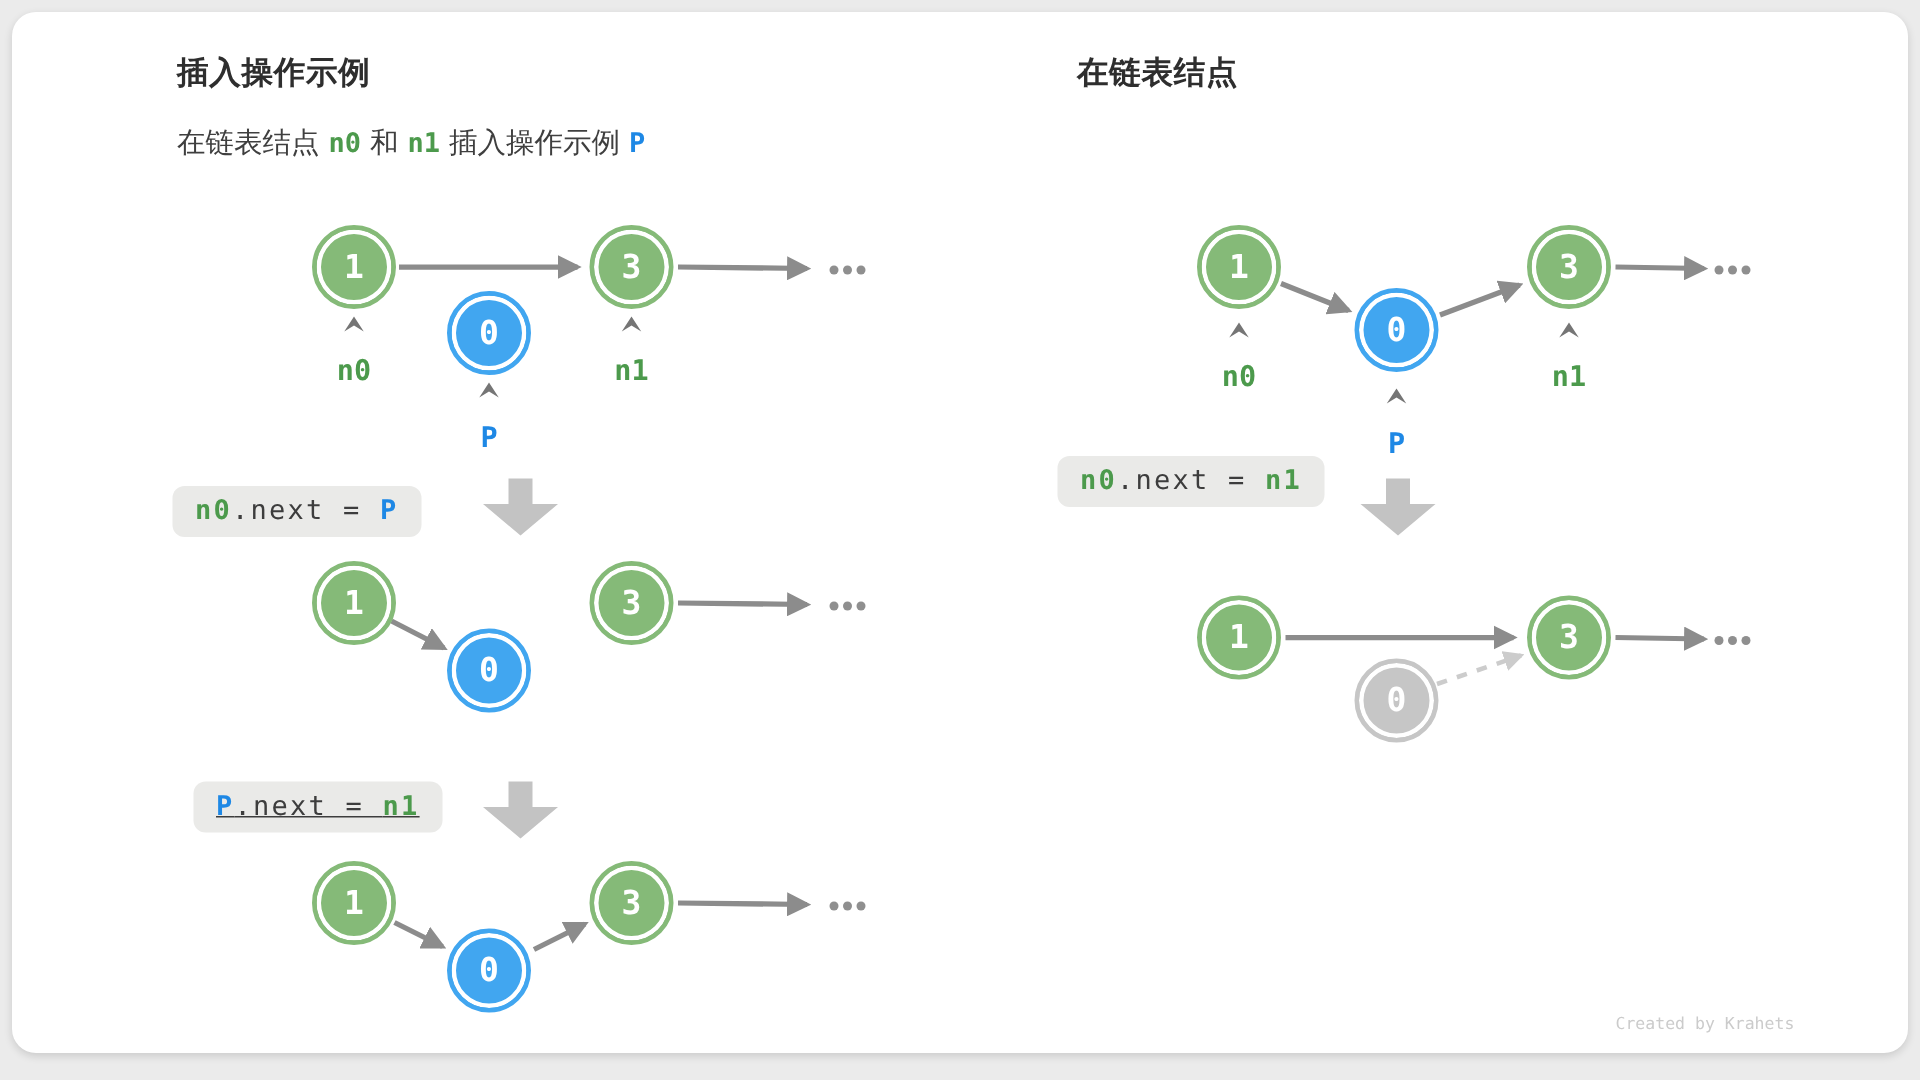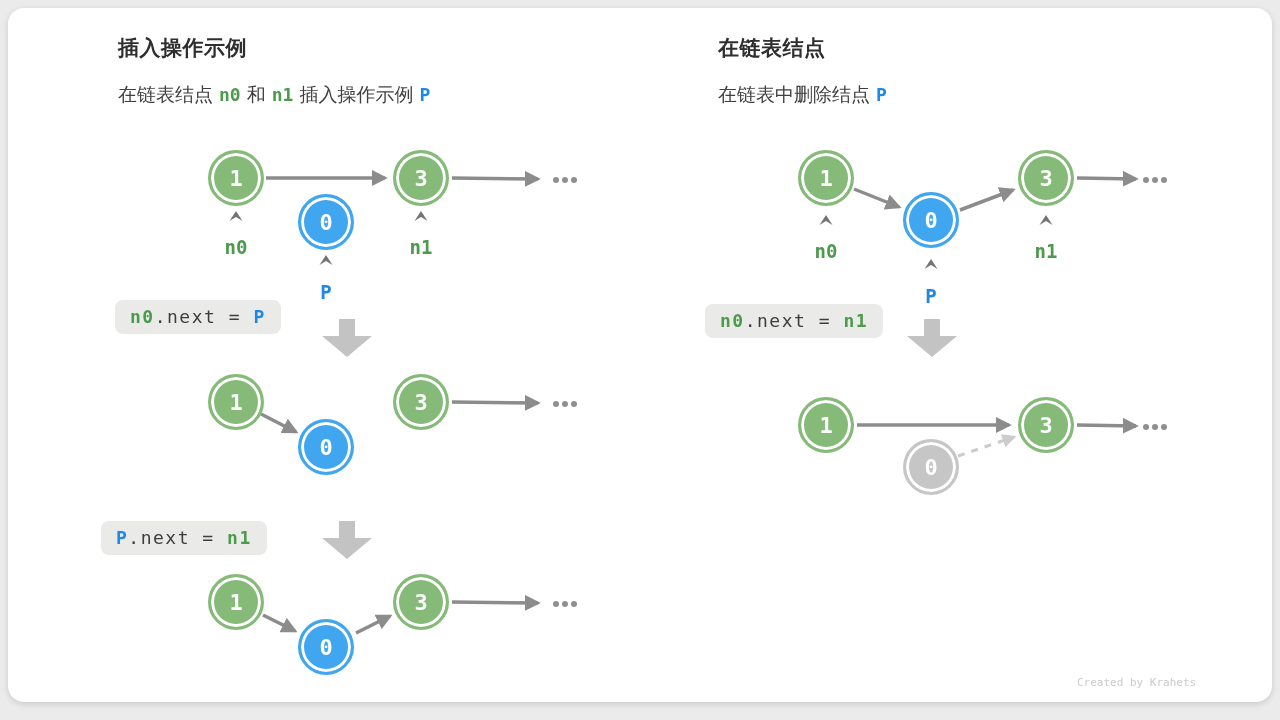--- a/index.html
+++ b/index.html
@@ -107,21 +107,20 @@
     <path d="M924,319 L940,319 L940,336 L957,336 L932,357 L907,336 L924,336 Z" class="big-arrow"></path>
   </svg>
 
 <div id="diagram-layer">
   <div class="panel-header" style="left:118px">
     <h2>插入操作示例</h2>
     <p class="subtitle" id="subtitle-0"><span class="tok">在链表结点</span><span class="tok tok-green">n0</span><span class="tok">和</span><span class="tok tok-green">n1</span><span class="tok">插入操作示例</span><span class="tok tok-blue">P</span></p>
   </div>
   <div class="panel-header" style="left:718px">
     <h2>在链表结点</h2>
-    <p class="subtitle" id="subtitle-1"><span class="tok">在链表中删除结点</span><span class="tok tok-blue">P</span></p>
   </div>
   <div class="footer">Created by Krahets</div>
 <div class="node green" style="left: 208px; top: 150px;">1</div>
     <div class="node blue" style="left: 298px; top: 194px;">0</div>
     <div class="node green" style="left: 393px; top: 150px;">3</div>
     <div class="node green" style="left: 208px; top: 374px;">1</div>
     <div class="node blue" style="left: 298px; top: 419px;">0</div>
     <div class="node green" style="left: 393px; top: 374px;">3</div>
     <div class="node green" style="left: 208px; top: 574px;">1</div>
     <div class="node blue" style="left: 298px; top: 619px;">0</div>
@@ -131,16 +130,16 @@
     <div class="node green" style="left: 1018px; top: 150px;">3</div>
     <div class="node green" style="left: 798px; top: 397px;">1</div>
     <div class="node gray" style="left: 903px; top: 439px;">0</div>
     <div class="node green" style="left: 1018px; top: 397px;">3</div>
     <div class="ptr-label green" style="left: 236px; top: 236px;">n0</div>
     <div class="ptr-label green" style="left: 421px; top: 236px;">n1</div>
     <div class="ptr-label blue" style="left: 326px; top: 281px;">P</div>
     <div class="ptr-label green" style="left: 826px; top: 240px;">n0</div>
     <div class="ptr-label green" style="left: 1046px; top: 240px;">n1</div>
     <div class="ptr-label blue" style="left: 931px; top: 285px;">P</div>
-    <div class="code-box" style="left: 115px; top: 300px;"><span class="tok-green">n0</span><span class="">.next = </span><span class="tok-blue">P</span></div>
-    <div class="code-box" style="left: 101px; top: 521px;"><span class="tok-blue">P</span><span class="">.next = </span><span class="tok-green">n1</span></div>
+    <div class="code-box" style="left: 115px; top: 324px;"><span class="tok-green">n0</span><span class="">.next = </span><span class="tok-blue">P</span></div>
+    <div class="code-box" style="left: 129px; top: 521px; text-decoration: underline;"><span class="tok-blue">P</span><span class="">.next = </span><span class="tok-green">n1</span></div>
     <div class="code-box" style="left: 705px; top: 304px;"><span class="tok-green">n0</span><span class="">.next = </span><span class="tok-green">n1</span></div>
   </div>
 
 </body></html>

